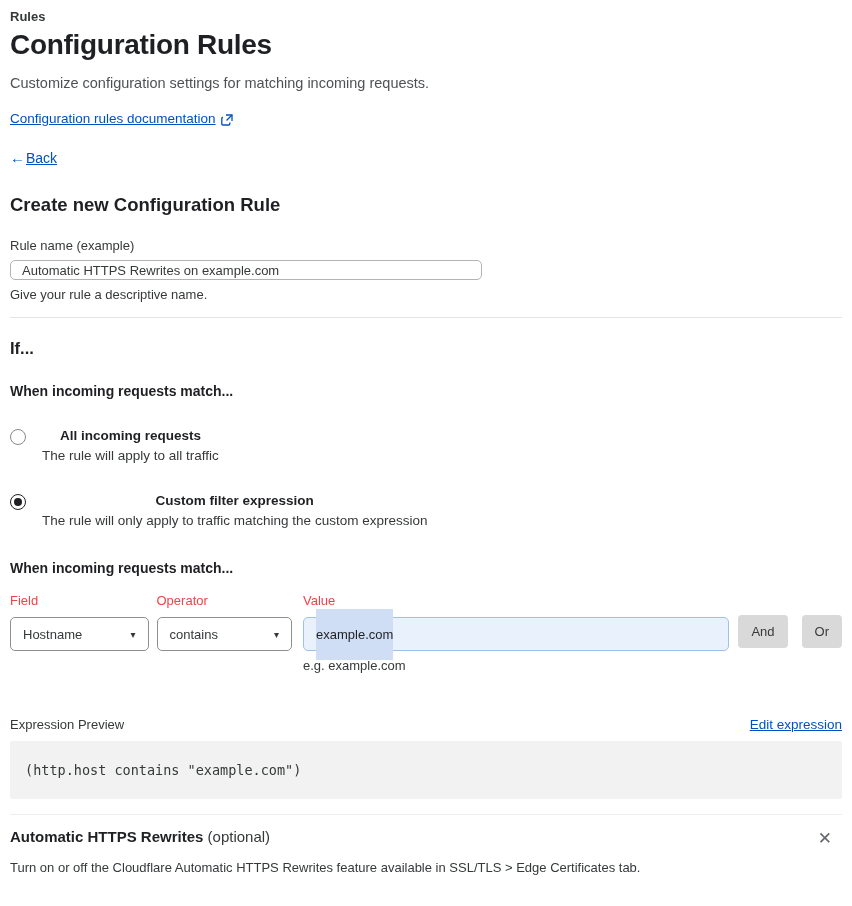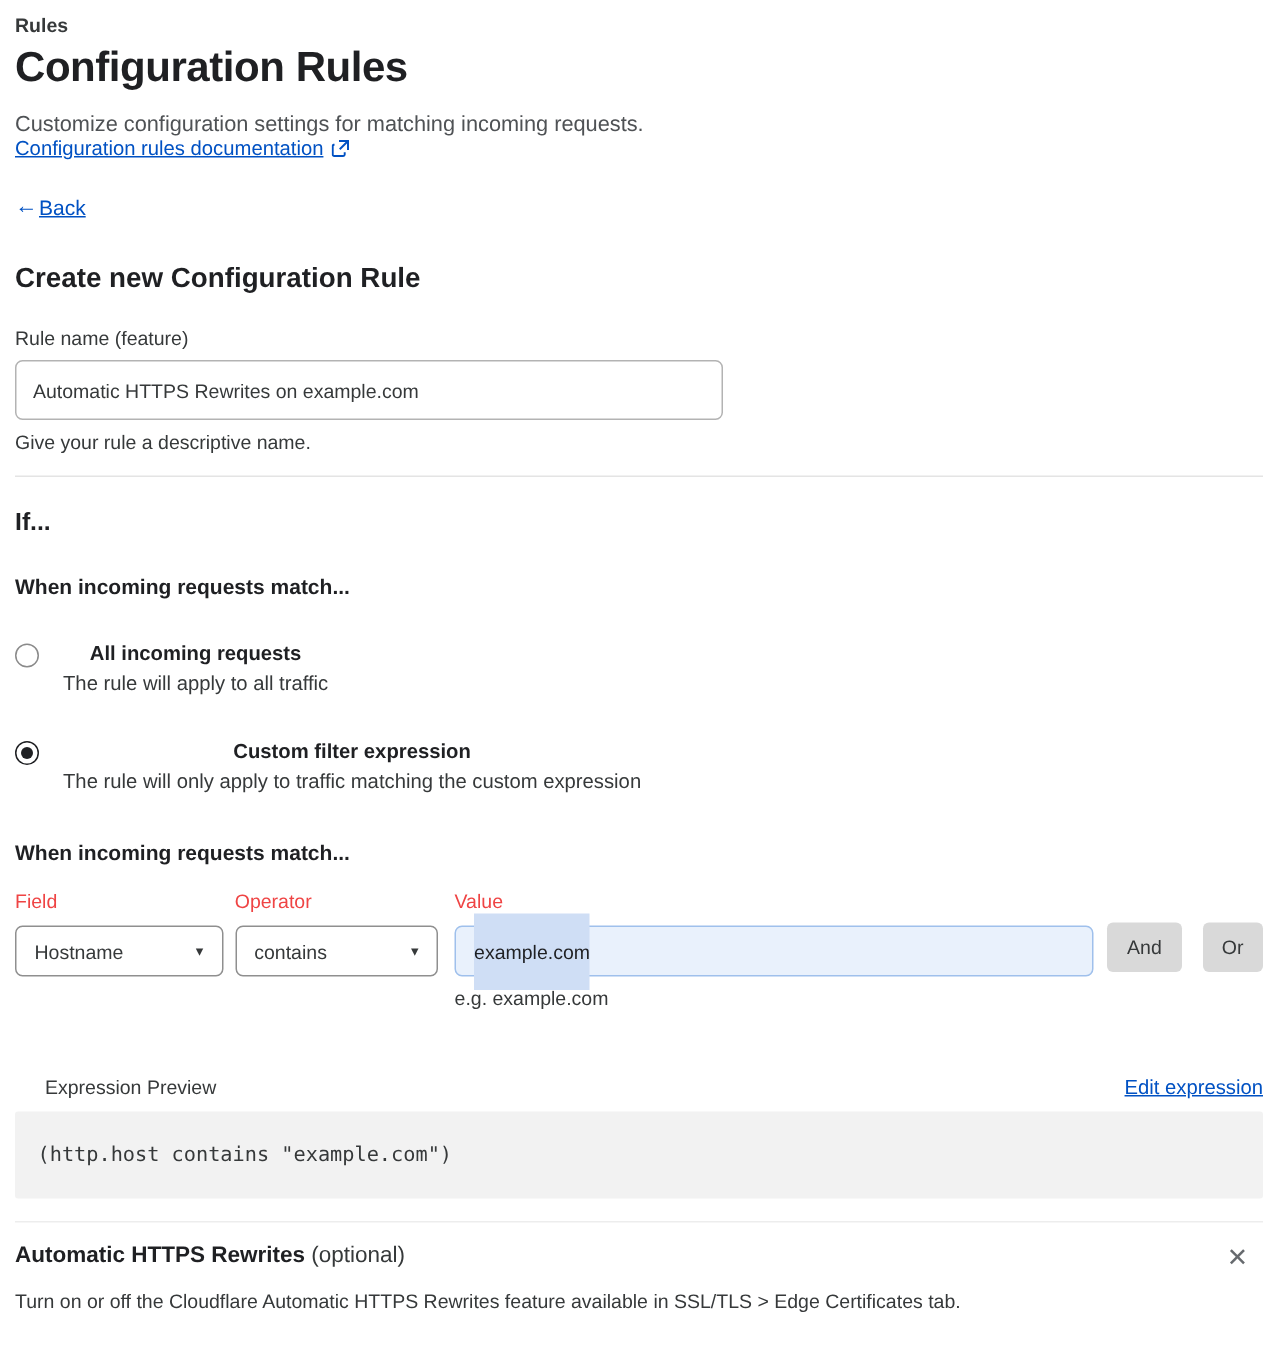--- a/index.html
+++ b/index.html
@@ -10,32 +10,32 @@
     color: #313131;
     overflow: hidden;
   }
   .page { padding: 9px 10px 0 10px; }
 
   .breadcrumb { font-size: 13px; font-weight: 700; color: #36393a; }
   .page-title { font-size: 28px; font-weight: 700; color: #1f2023; margin-top: 5px; letter-spacing: -0.3px; }
   .subtitle { font-size: 14.5px; color: #4f5255; margin-top: 14px; }
 
   a.link { color: #0051c3; text-decoration: underline; cursor: pointer; }
-  .docs-row { margin-top: 0; font-size: 13.5px; display: flex; align-items: center; gap: 5px; }
+  .docs-row { margin-top: 20px; font-size: 13.5px; display: flex; align-items: flex-end; gap: 5px; }
   .ext-icon { display: inline-block; width: 12px; height: 12px; }
   .ext-icon svg { display: block; }
 
   .back-row { margin-top: 23px; font-size: 14px; display: flex; align-items: center; }
   .back-arrow { color: #0051c3; font-size: 15px; margin-right: 1px; }
 
   .section-title { font-size: 18.5px; font-weight: 700; color: #1f2023; margin-top: 28px; }
 
   .field-label { font-size: 13px; color: #36393a; margin-top: 22px; }
   .rule-name-input {
-    margin-top: 7px; width: 472px; height: 40px;
+    margin-top: 7px; width: 472px; height: 20px;
     border: 1px solid #b3b3b3; border-radius: 5px;
     padding: 0 11px; font-size: 13px; color: #36393a;
     font-family: "Liberation Sans", sans-serif;
     outline: none; background: #fff;
   }
   .helper { font-size: 13px; color: #36393a; margin-top: 7px; }
 
   .divider { border: none; border-top: 1px solid #e4e4e4; margin-top: 15px; }
   .divider-faint { border: none; border-top: 1px solid #ededed; }
 
@@ -80,21 +80,21 @@
   .value-helper { font-size: 13px; color: #36393a; margin-top: 7px; }
   .connector-btns { display: flex; margin-top: 22px; }
   .conn-btn {
     background: #d9d9d9; border: none; border-radius: 4px;
     font-size: 13px; color: #36393a; cursor: pointer;
     font-family: "Liberation Sans", sans-serif;
     height: 33px; padding: 0 13px;
   }
   .conn-btn.and { margin-right: 14px; }
 
-  .expr-row { margin-top: 44px; display: flex; justify-content: space-between; align-items: baseline; margin-left: 20px; }
+  .expr-row { margin-top: 44px; display: flex; justify-content: space-between; align-items: baseline; }
   .expr-label { font-size: 13px; color: #36393a; }
   .expr-edit { font-size: 13.5px; }
   .code-block {
     margin-top: 9px; background: #f2f2f2; border-radius: 2px;
     padding: 21px 15px; font-family: "DejaVu Sans Mono", monospace;
     font-size: 13.5px; color: #36393a; white-space: pre;
   }
 
   .then-title { font-size: 14px; font-weight: 700; color: #1f2023; margin-top: 21px; }
 
@@ -130,21 +130,21 @@
     </span>
   </div>
 
   <div class="back-row">
     <span class="back-arrow">←</span>
     <a class="link">Back</a>
   </div>
 
   <h2 class="section-title">Create new Configuration Rule</h2>
 
-  <div class="field-label">Rule name (feature)</div>
+  <div class="field-label">Rule name (example)</div>
   <input class="rule-name-input" type="text" value="Automatic HTTPS Rewrites on example.com" style="">
   <div class="helper">Give your rule a descriptive name.</div>
 
   <hr class="divider">
 
   <h3 class="if-title">If...</h3>
   <h4 class="match-title">When incoming requests match...</h4>
 
   <div class="radio-group">
     <div class="radio-row">

